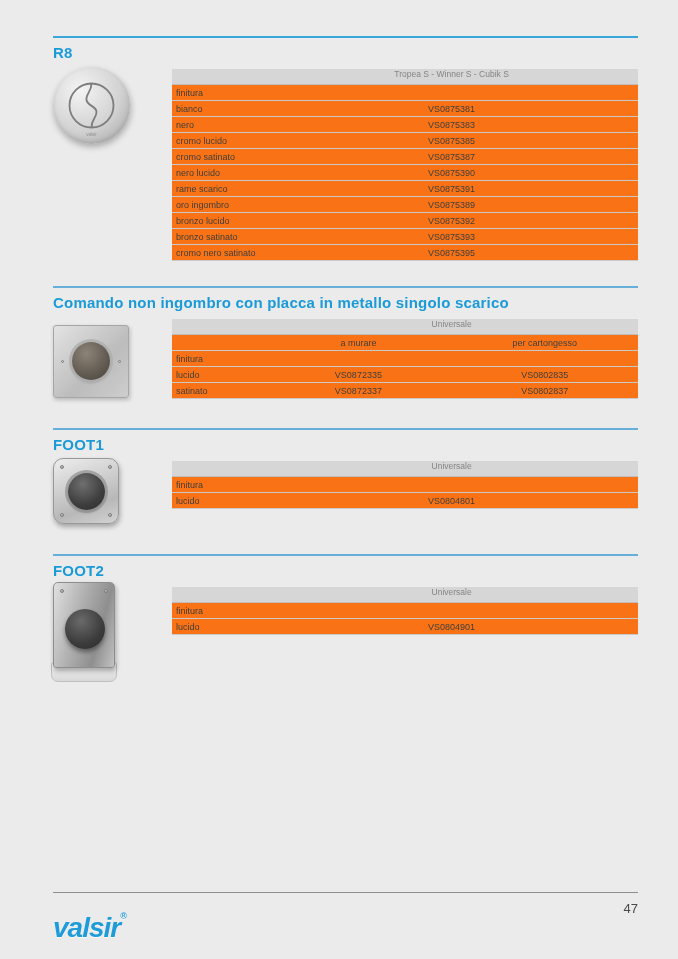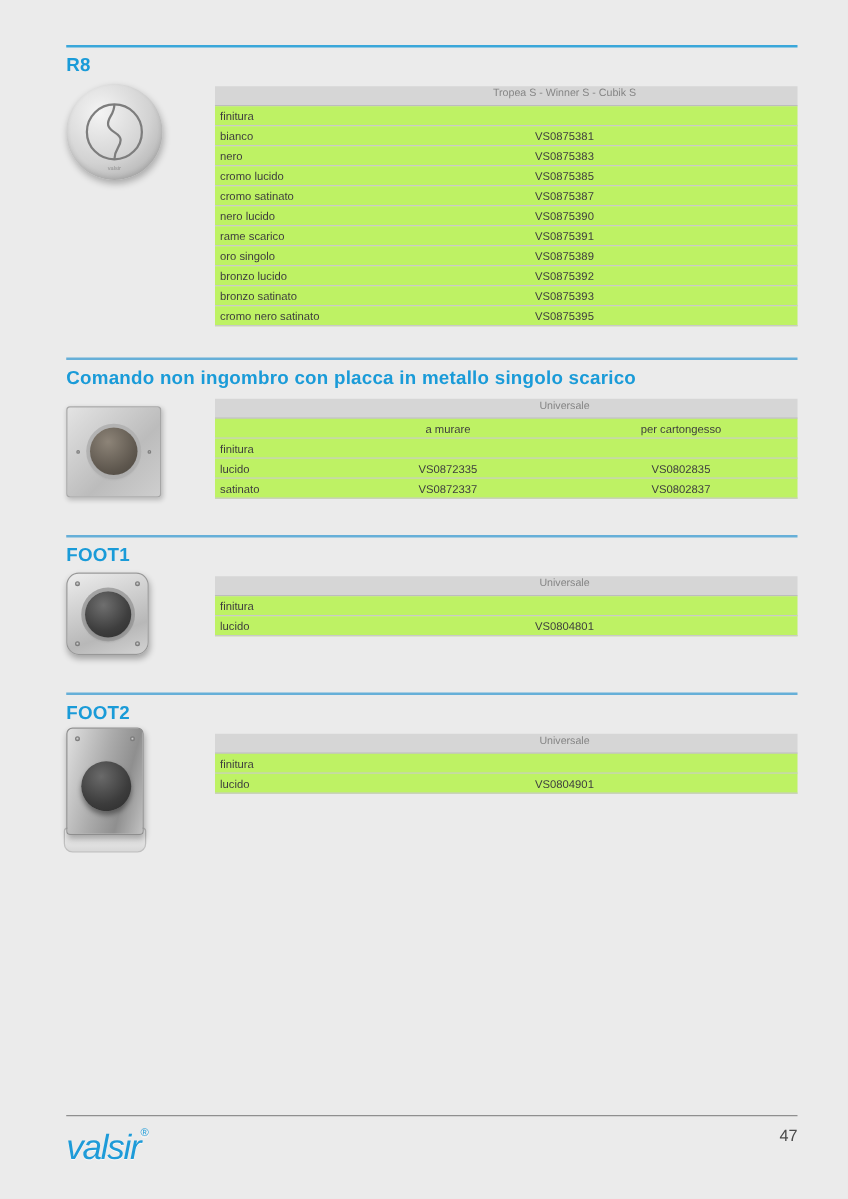--- a/index.html
+++ b/index.html
@@ -57,21 +57,21 @@
     flex:1;
     text-align:center;
     font-size:8.5px;
     color:#858585;
   }
   .trow{
     display:flex;
     align-items:center;
     height:15px;
     border-bottom:1px solid #c9c9c9;
-    background:#bef264;
+    background:#f97316;
     font-size:9px;
     color:#3e3e3e;
   }
   .cell-label{
     width:20%;
     padding-left:4px;
     box-sizing:border-box;
   }
   .cell-code{
     flex:1;
@@ -162,23 +162,23 @@
   .footer{
     position:absolute;
     top:892px;left:53px;
     width:585px;
     border-top:1px solid #8f8f8f;
     display:flex;
     justify-content:space-between;
     align-items:flex-start;
   }
   .logo{
-    margin-top:8px;
+    margin-top:18px;
     font-size:28px;
-    font-weight:normal;
+    font-weight:bold;
     font-style:italic;
     color:#1e9bd8;
     letter-spacing:-1px;
     text-shadow:0 1px 0 rgba(255,255,255,0.7);
   }
   .logo sup{
     font-size:9px;
     font-style:normal;
     letter-spacing:0;
     vertical-align:18px;
@@ -235,21 +235,21 @@
           </div>
           <div class="trow">
             <div class="cell-label">nero lucido</div>
             <div class="cell-code">VS0875390</div>
           </div>
           <div class="trow">
             <div class="cell-label">rame scarico</div>
             <div class="cell-code">VS0875391</div>
           </div>
           <div class="trow">
-            <div class="cell-label">oro singolo</div>
+            <div class="cell-label">oro ingombro</div>
             <div class="cell-code">VS0875389</div>
           </div>
           <div class="trow">
             <div class="cell-label">bronzo lucido</div>
             <div class="cell-code">VS0875392</div>
           </div>
           <div class="trow">
             <div class="cell-label">bronzo satinato</div>
             <div class="cell-code">VS0875393</div>
           </div>

